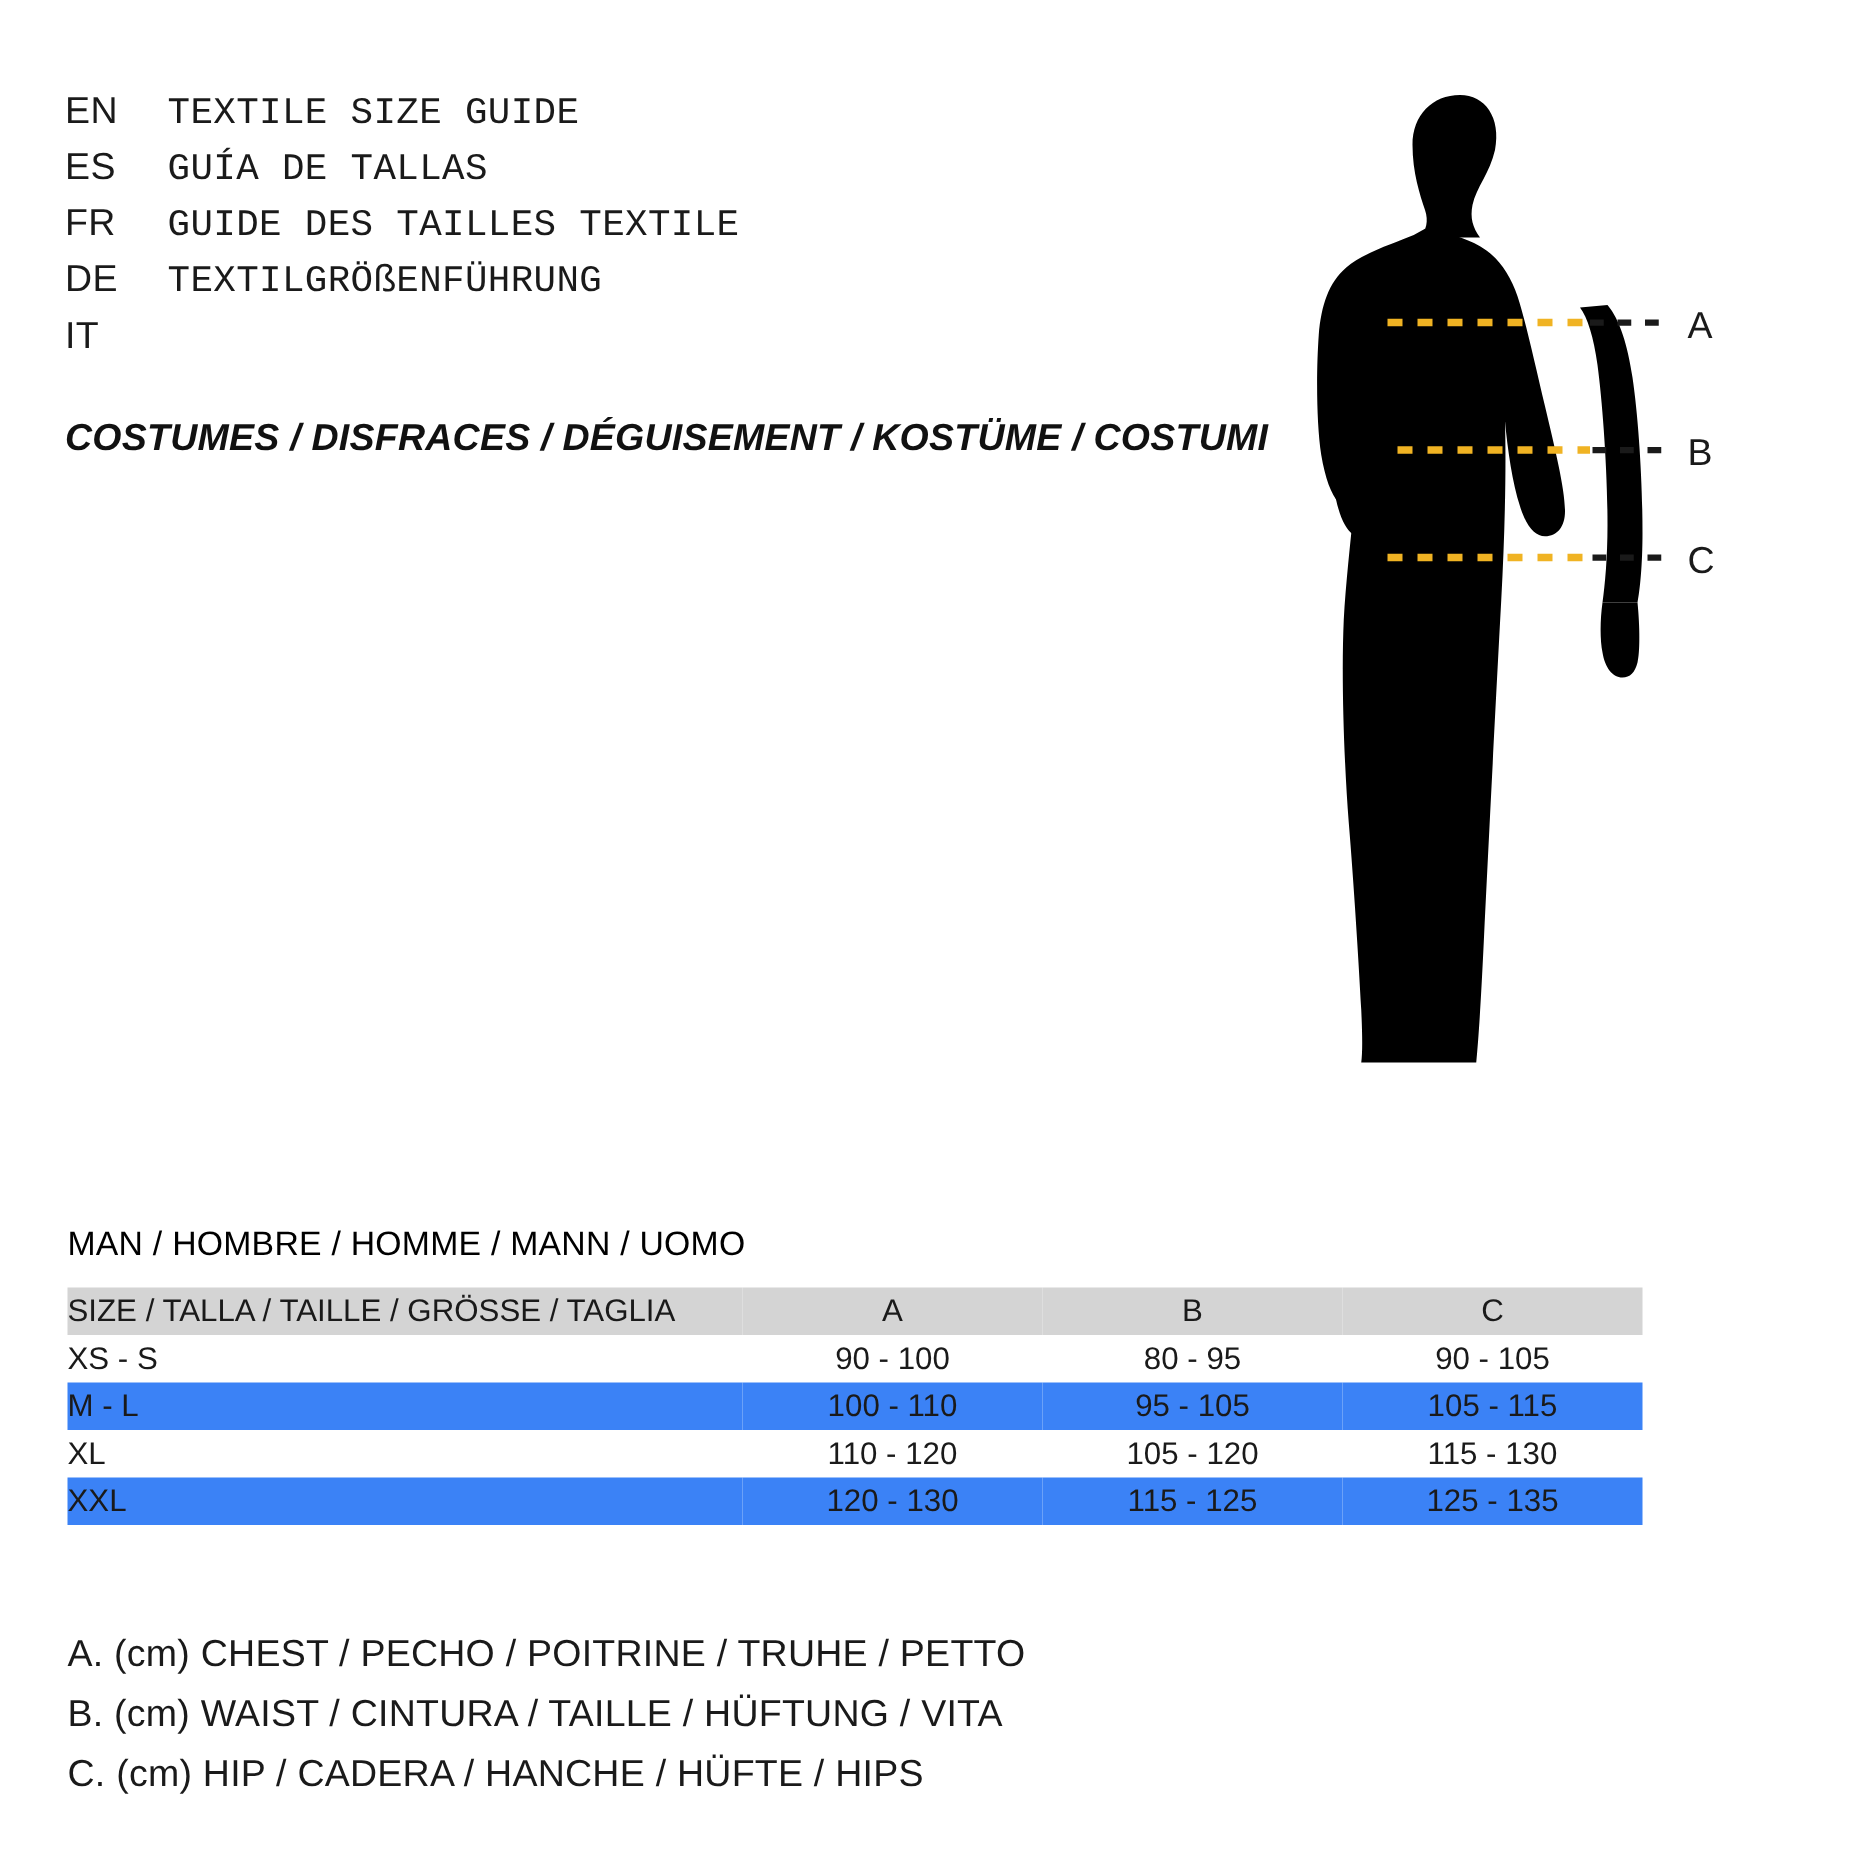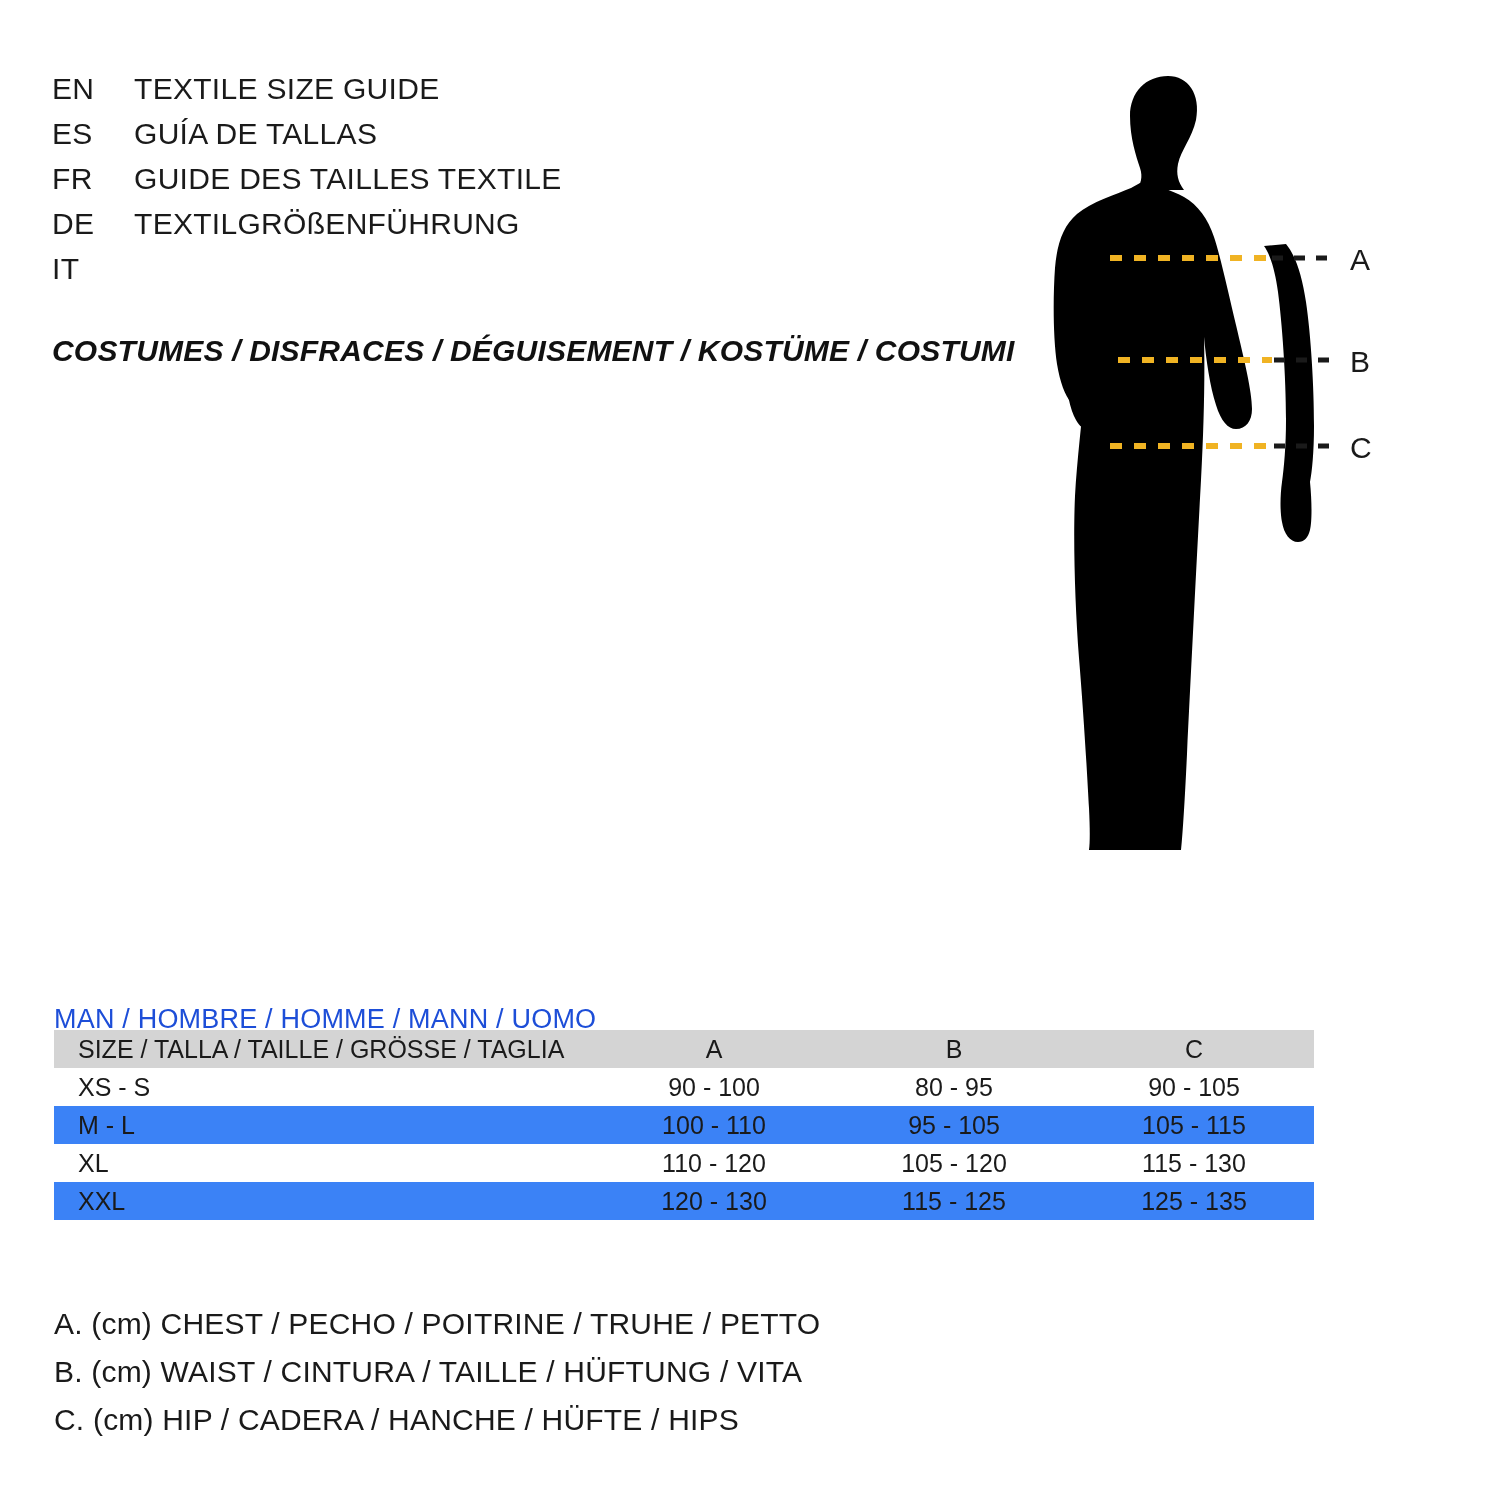--- a/index.html
+++ b/index.html
@@ -21,21 +21,21 @@
   }
   .lang-row {
     display: flex;
     align-items: baseline;
     height: 45px;
     font-size: 30px;
     letter-spacing: 0.3px;
     color: #1a1a1a;
   }
   .lang-code { width: 82px; flex: none; }
-  .lang-text { white-space: nowrap; }
+  .lang-text { white-space: nowrap; font-family: Liberation Mono, monospace; }
 
   .costumes-line {
     position: absolute;
     left: 52px; top: 334px;
     font-size: 30px;
     font-weight: bold;
     letter-spacing: 0.2px;
     color: #111;
     white-space: nowrap;
     font-style: italic;
@@ -45,25 +45,25 @@
   .figure-wrap {
     position: absolute;
     left: 1000px; top: 30px;
     width: 470px; height: 900px;
   }
   .figure-wrap svg { display: block; }
 
   
   .table-title {
     position: absolute;
-    left: 54px; top: 1004px;
+    left: 54px; top: 980px;
     font-size: 27px;
     letter-spacing: 0.2px;
     white-space: nowrap;
-    color: #1d4ed8;
+    color: #000000;
   }
 
   table.size-table {
     position: absolute;
     left: 54px; top: 1030px;
     width: 1260px;
     border-collapse: collapse;
     font-size: 25px;
     color: #1a1a1a;
   }
@@ -71,21 +71,21 @@
   table.size-table td {
     padding: 0;
     height: 38px;
     font-weight: normal;
     text-align: center;
     vertical-align: middle;
   }
   table.size-table th.lbl,
   table.size-table td.lbl {
     text-align: left;
-    padding-left: 24px;
+    padding-left: 0;
     width: 540px;
   }
   table.size-table col.c-meas { width: 240px; }
   thead tr { background: #d4d4d4; }
   tbody tr.odd { background: #ffffff; }
   tbody tr.even { background: #3b82f6; }
 
   
   .notes {
     position: absolute;

